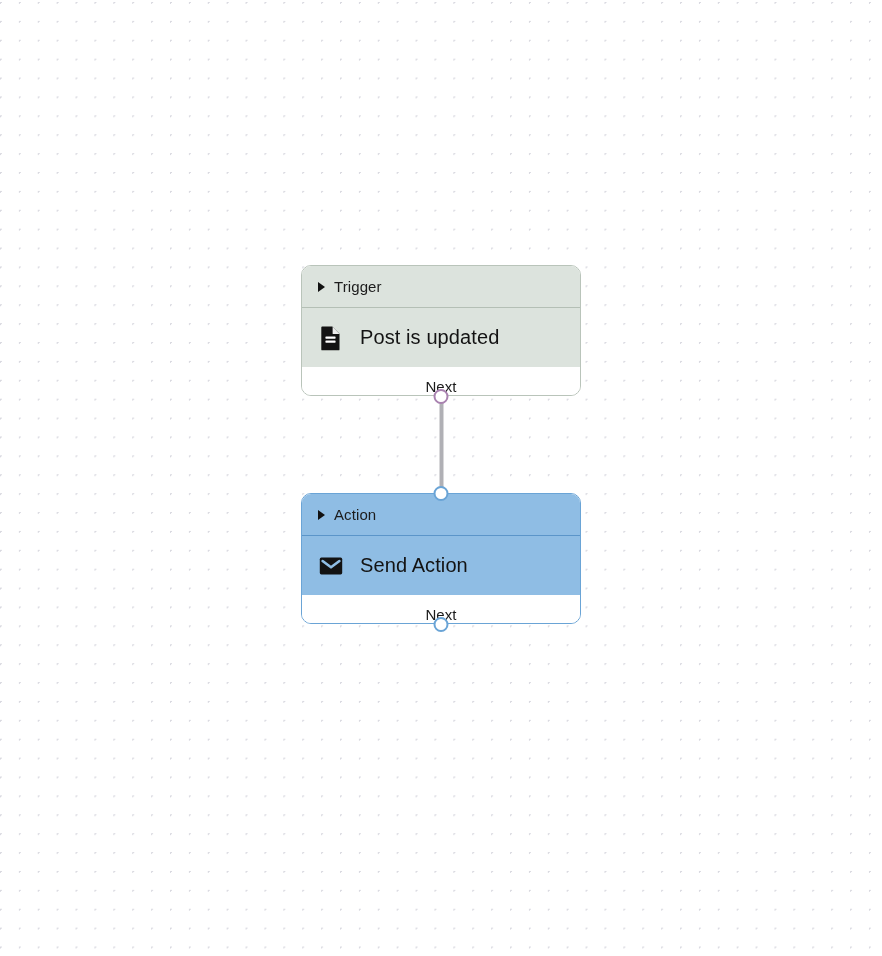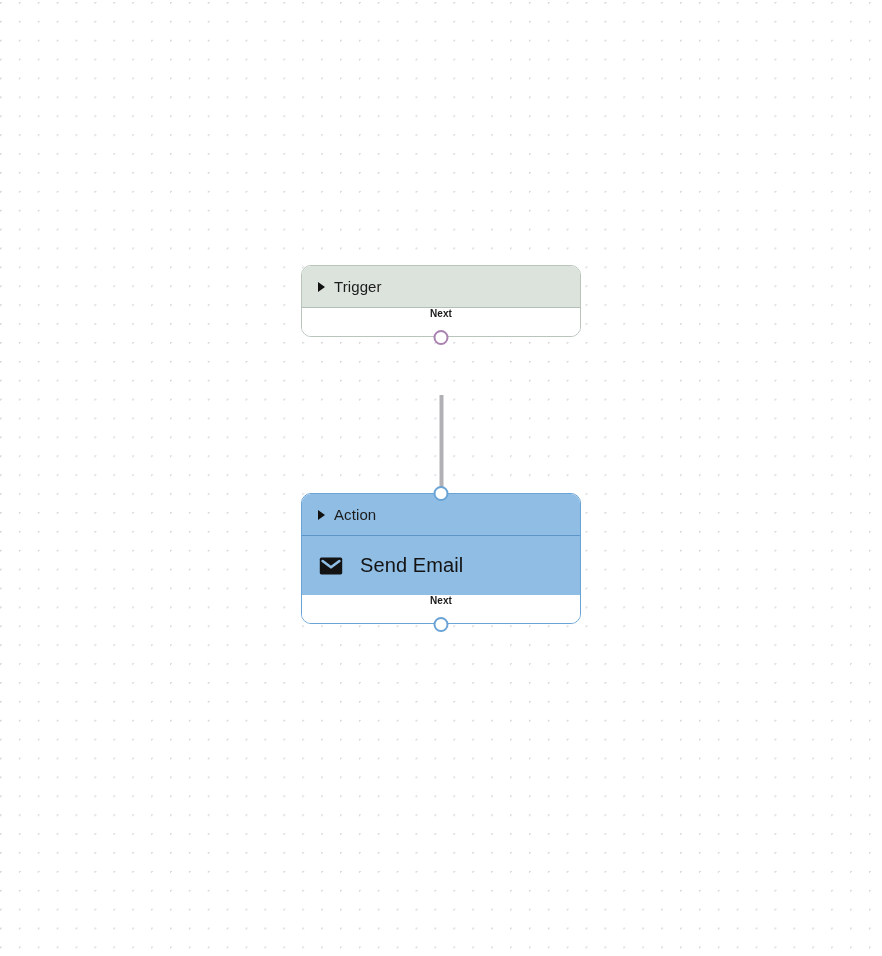--- a/index.html
+++ b/index.html
@@ -96,26 +96,25 @@
     font-size: 20px;
     color: #131313;
     letter-spacing: 0.1px;
     white-space: nowrap;
   }
 
   .node-footer {
     height: 28px;
     background: #ffffff;
     display: flex;
-    align-items: flex-start;
+    align-items: flex-end;
     justify-content: center;
-    font-size: 10px;
+    font-size: 15px;
     color: #1a1a1a;
     letter-spacing: 0.1px;
-    font-weight: bold;
   }
 
   
   .handle {
     position: absolute;
     width: 15px;
     height: 15px;
     border-radius: 50%;
     background: #ffffff;
     border-width: 2px;
@@ -171,20 +170,30 @@
   </svg>
 
   <div class="node" id="node-trigger">
     <div class="node-inner">
 
       <div class="node-header">
         <span class="disclosure"></span>
         <span class="header-label">Trigger</span>
       </div>
 
+      <div class="node-body">
+        <svg class="node-icon" viewBox="0 0 26 26">
+          <path d="M4.2 1.6 h10.1 l7.2 7.2 v15.6 a0.9 0.9 0 0 1 -0.9 0.9 H4.2
+                   a0.9 0.9 0 0 1 -0.9 -0.9 V2.5 a0.9 0.9 0 0 1 0.9 -0.9 Z" fill="#131313"></path>
+          <path d="M14.6 1.8 v6.6 a0.7 0.7 0 0 0 0.7 0.7 h6.3 Z" fill="#ffffff" opacity="0.92"></path>
+          <rect x="7.4" y="11.6" width="10.2" height="2.1" rx="0.6" fill="#ffffff"></rect>
+          <rect x="7.4" y="15.6" width="10.2" height="2.1" rx="0.6" fill="#ffffff"></rect>
+        </svg>
+        <span class="node-title">Post is updated</span>
+      </div>
 
       <div class="node-footer">
         <span>Next</span>
       </div>
 
     </div>
     <div class="handle handle-source"></div>
   </div>
 
   <div class="node" id="node-action">
@@ -194,21 +203,21 @@
       <div class="node-header">
         <span class="disclosure"></span>
         <span class="header-label">Action</span>
       </div>
 
       <div class="node-body">
         <svg class="node-icon" viewBox="0 0 26 26">
           <rect x="1.8" y="4.6" width="22.4" height="16.8" rx="1.6" fill="#131313"></rect>
           <path d="M4.6 8.0 L13 14.3 L21.4 8.0" fill="none" stroke="#8fbde4" stroke-width="2.6" stroke-linecap="round" stroke-linejoin="round"></path>
         </svg>
-        <span class="node-title">Send Email</span>
+        <span class="node-title">Send Action</span>
       </div>
 
       <div class="node-footer">
         <span>Next</span>
       </div>
 
     </div>
     <div class="handle handle-source"></div>
   </div>
 

